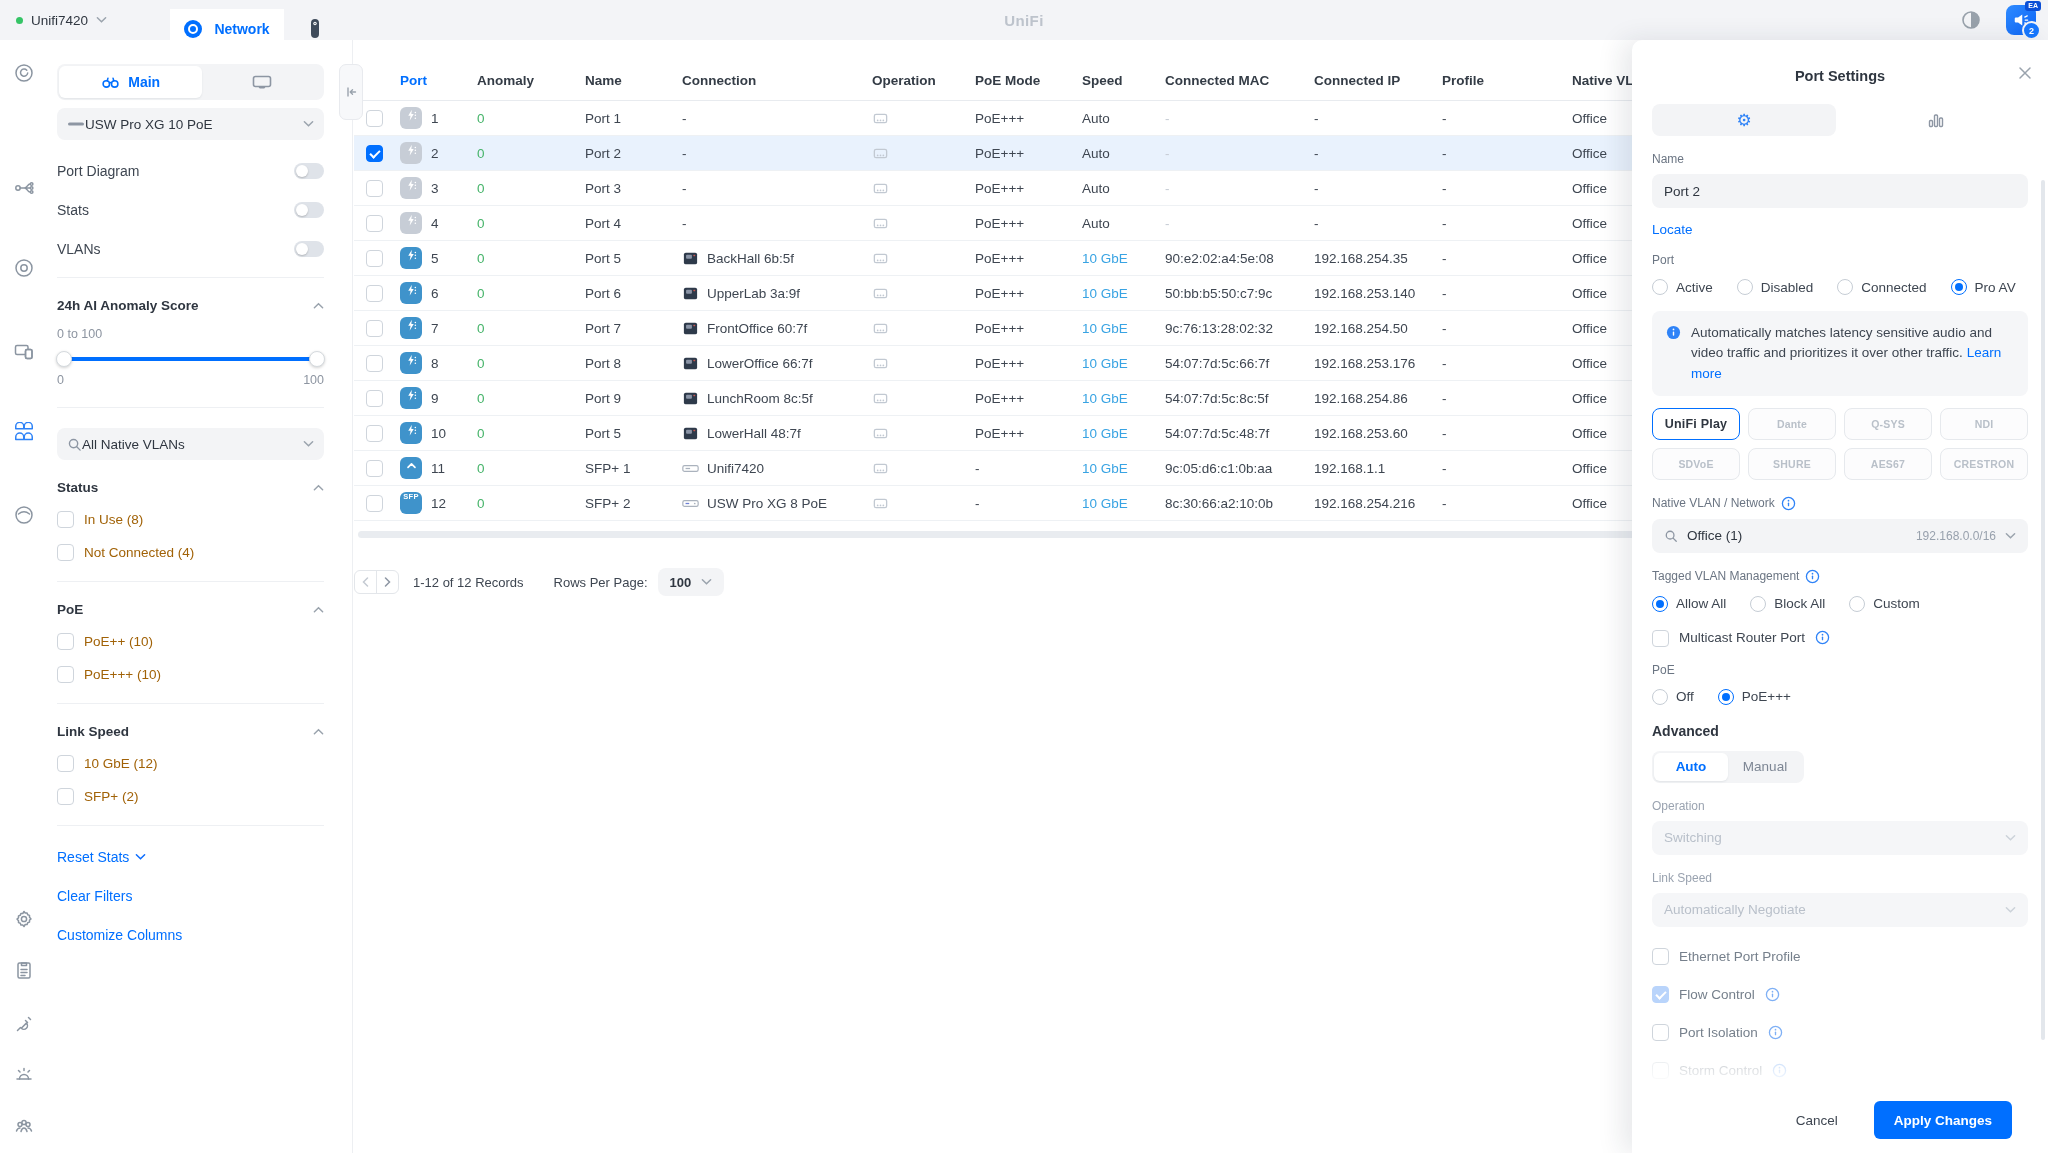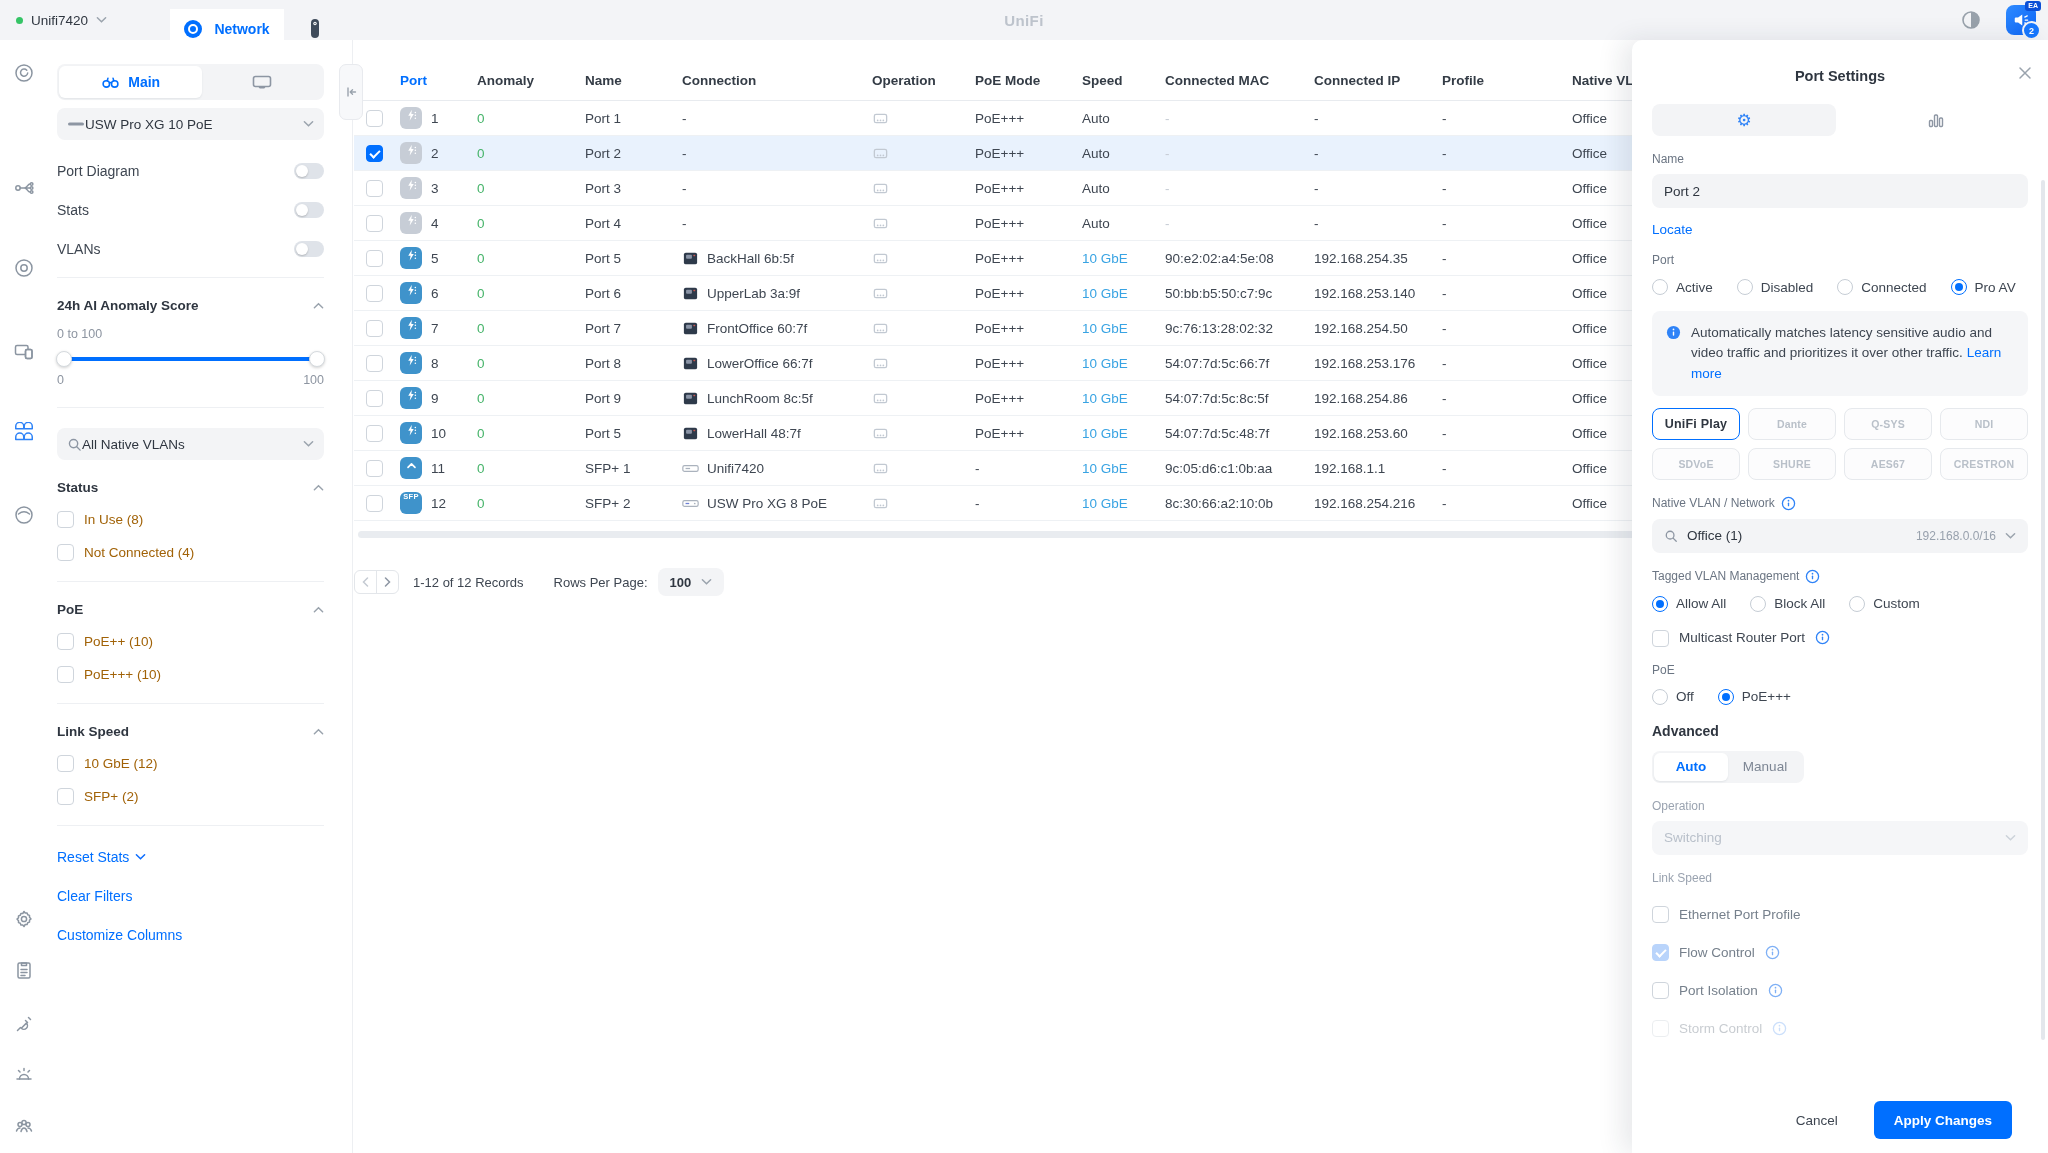--- a/index.html
+++ b/index.html
@@ -1131,20 +1131,28 @@
       <div class="pselect dis">
         <span class="val">Switching</span>
         <span class="chev">
             <svg viewBox="0 0 12 8">
               <path d="M1.5 1.5 6 6l4.5-4.5" stroke="#ccd2d9" stroke-width="1.6" fill="none" stroke-linecap="round"></path>
             </svg>
           </span>
       </div>
 
       <div class="plab dis">Link Speed</div>
+      <div class="pselect dis">
+        <span class="val">Automatically Negotiate</span>
+        <span class="chev">
+            <svg viewBox="0 0 12 8">
+              <path d="M1.5 1.5 6 6l4.5-4.5" stroke="#ccd2d9" stroke-width="1.6" fill="none" stroke-linecap="round"></path>
+            </svg>
+          </span>
+      </div>
 
       <div id="advchecks">
           <label class="arow">
             <span class="cb"></span>
             <span>Ethernet Port Profile</span>
           </label>
           <label class="arow">
             <span class="cb on dis"></span>
             <span>Flow Control</span>
             <span class="info">

